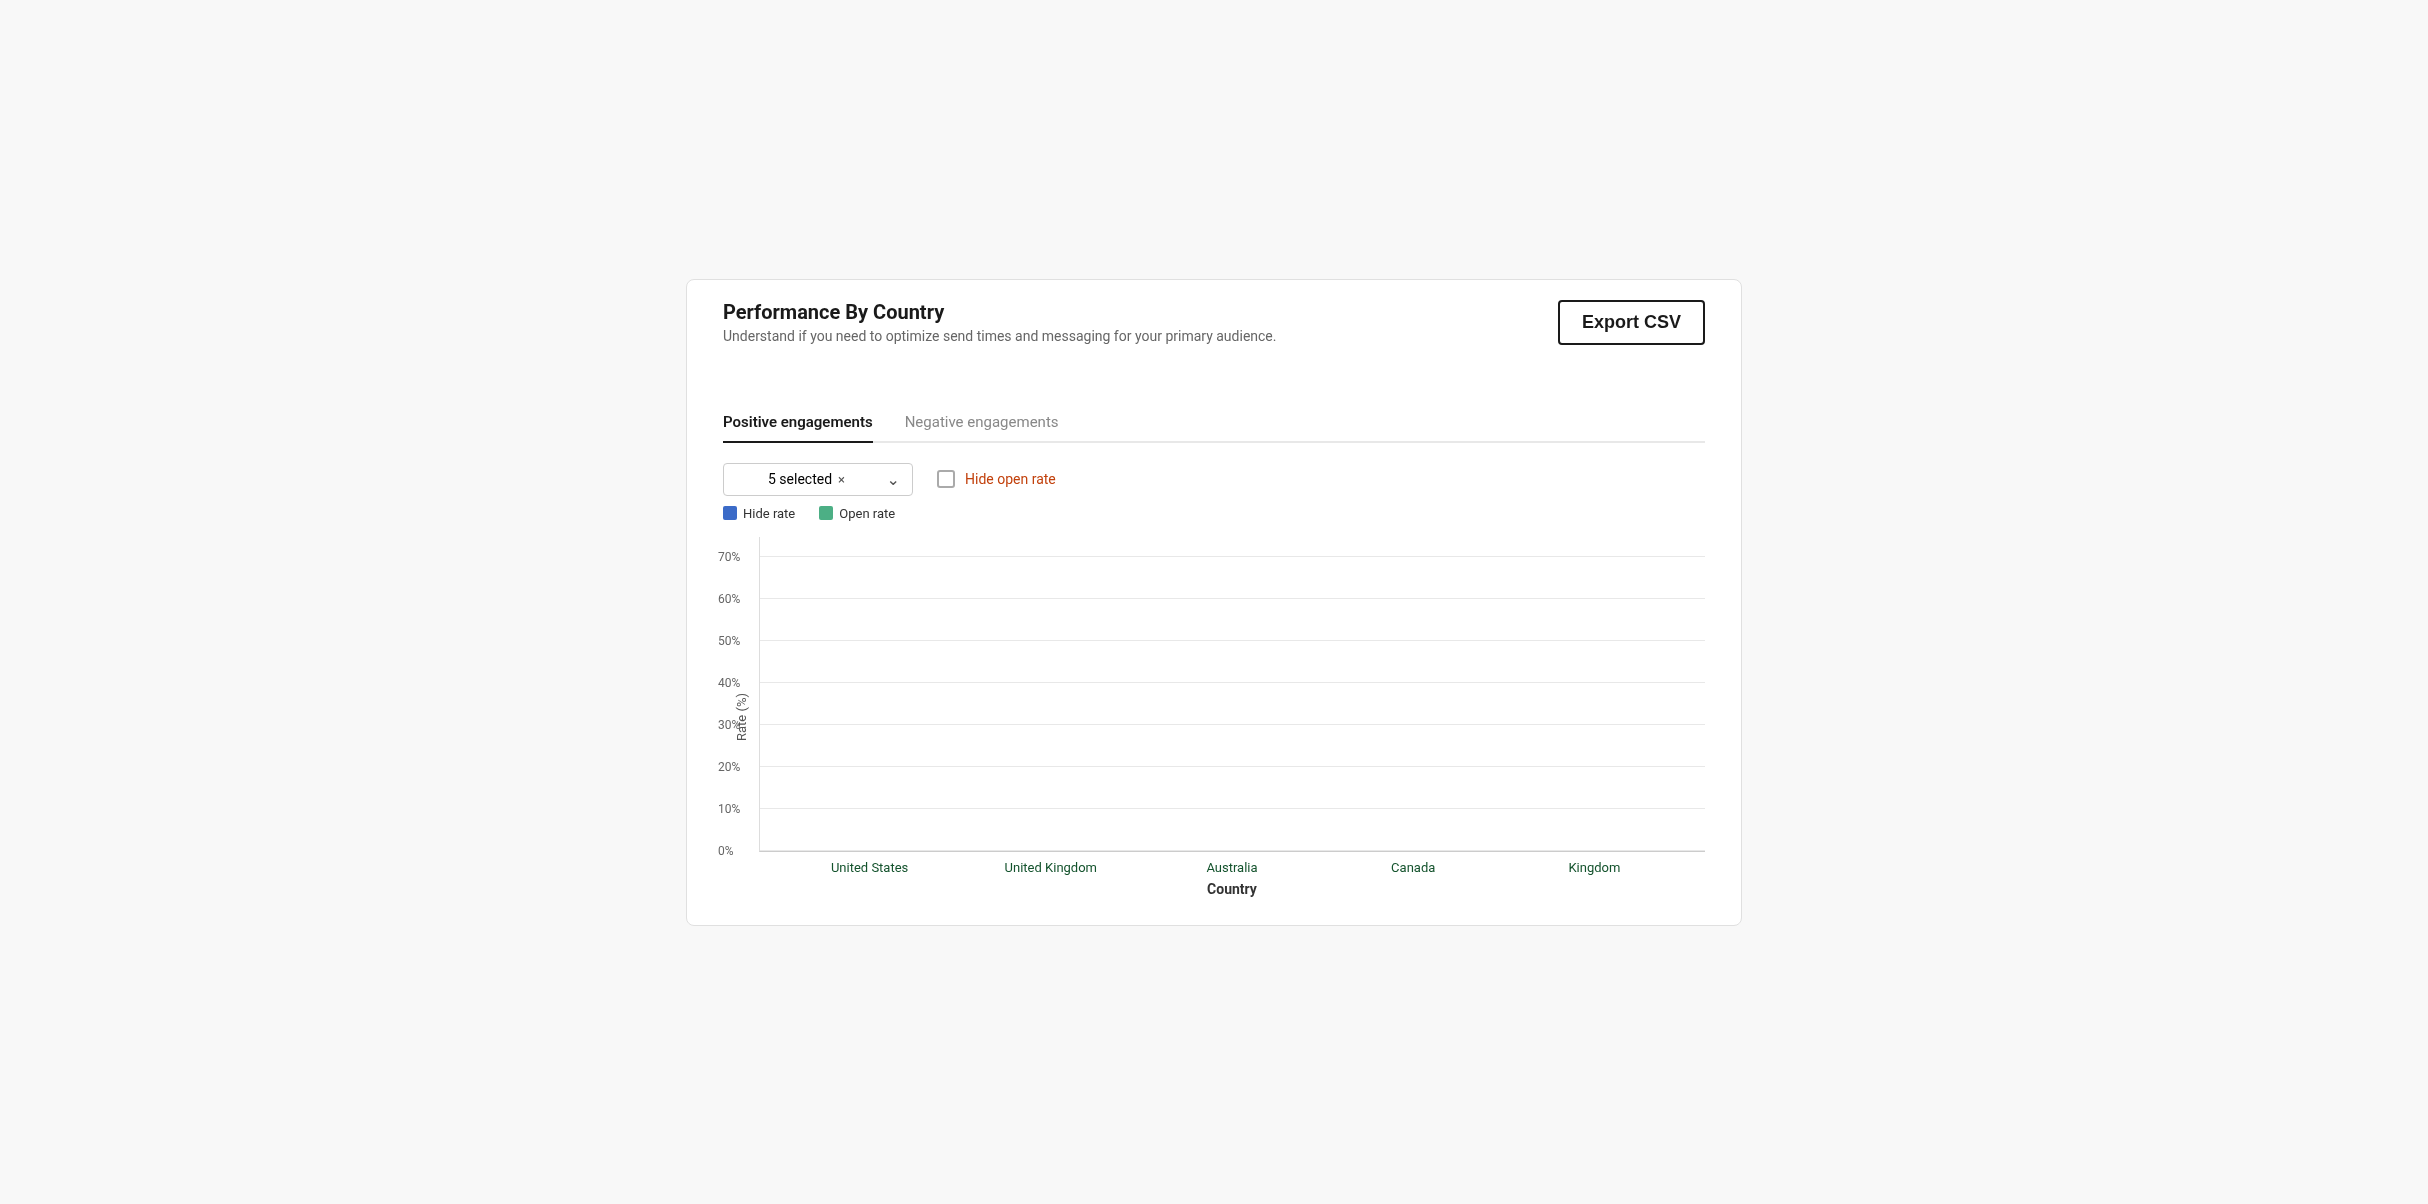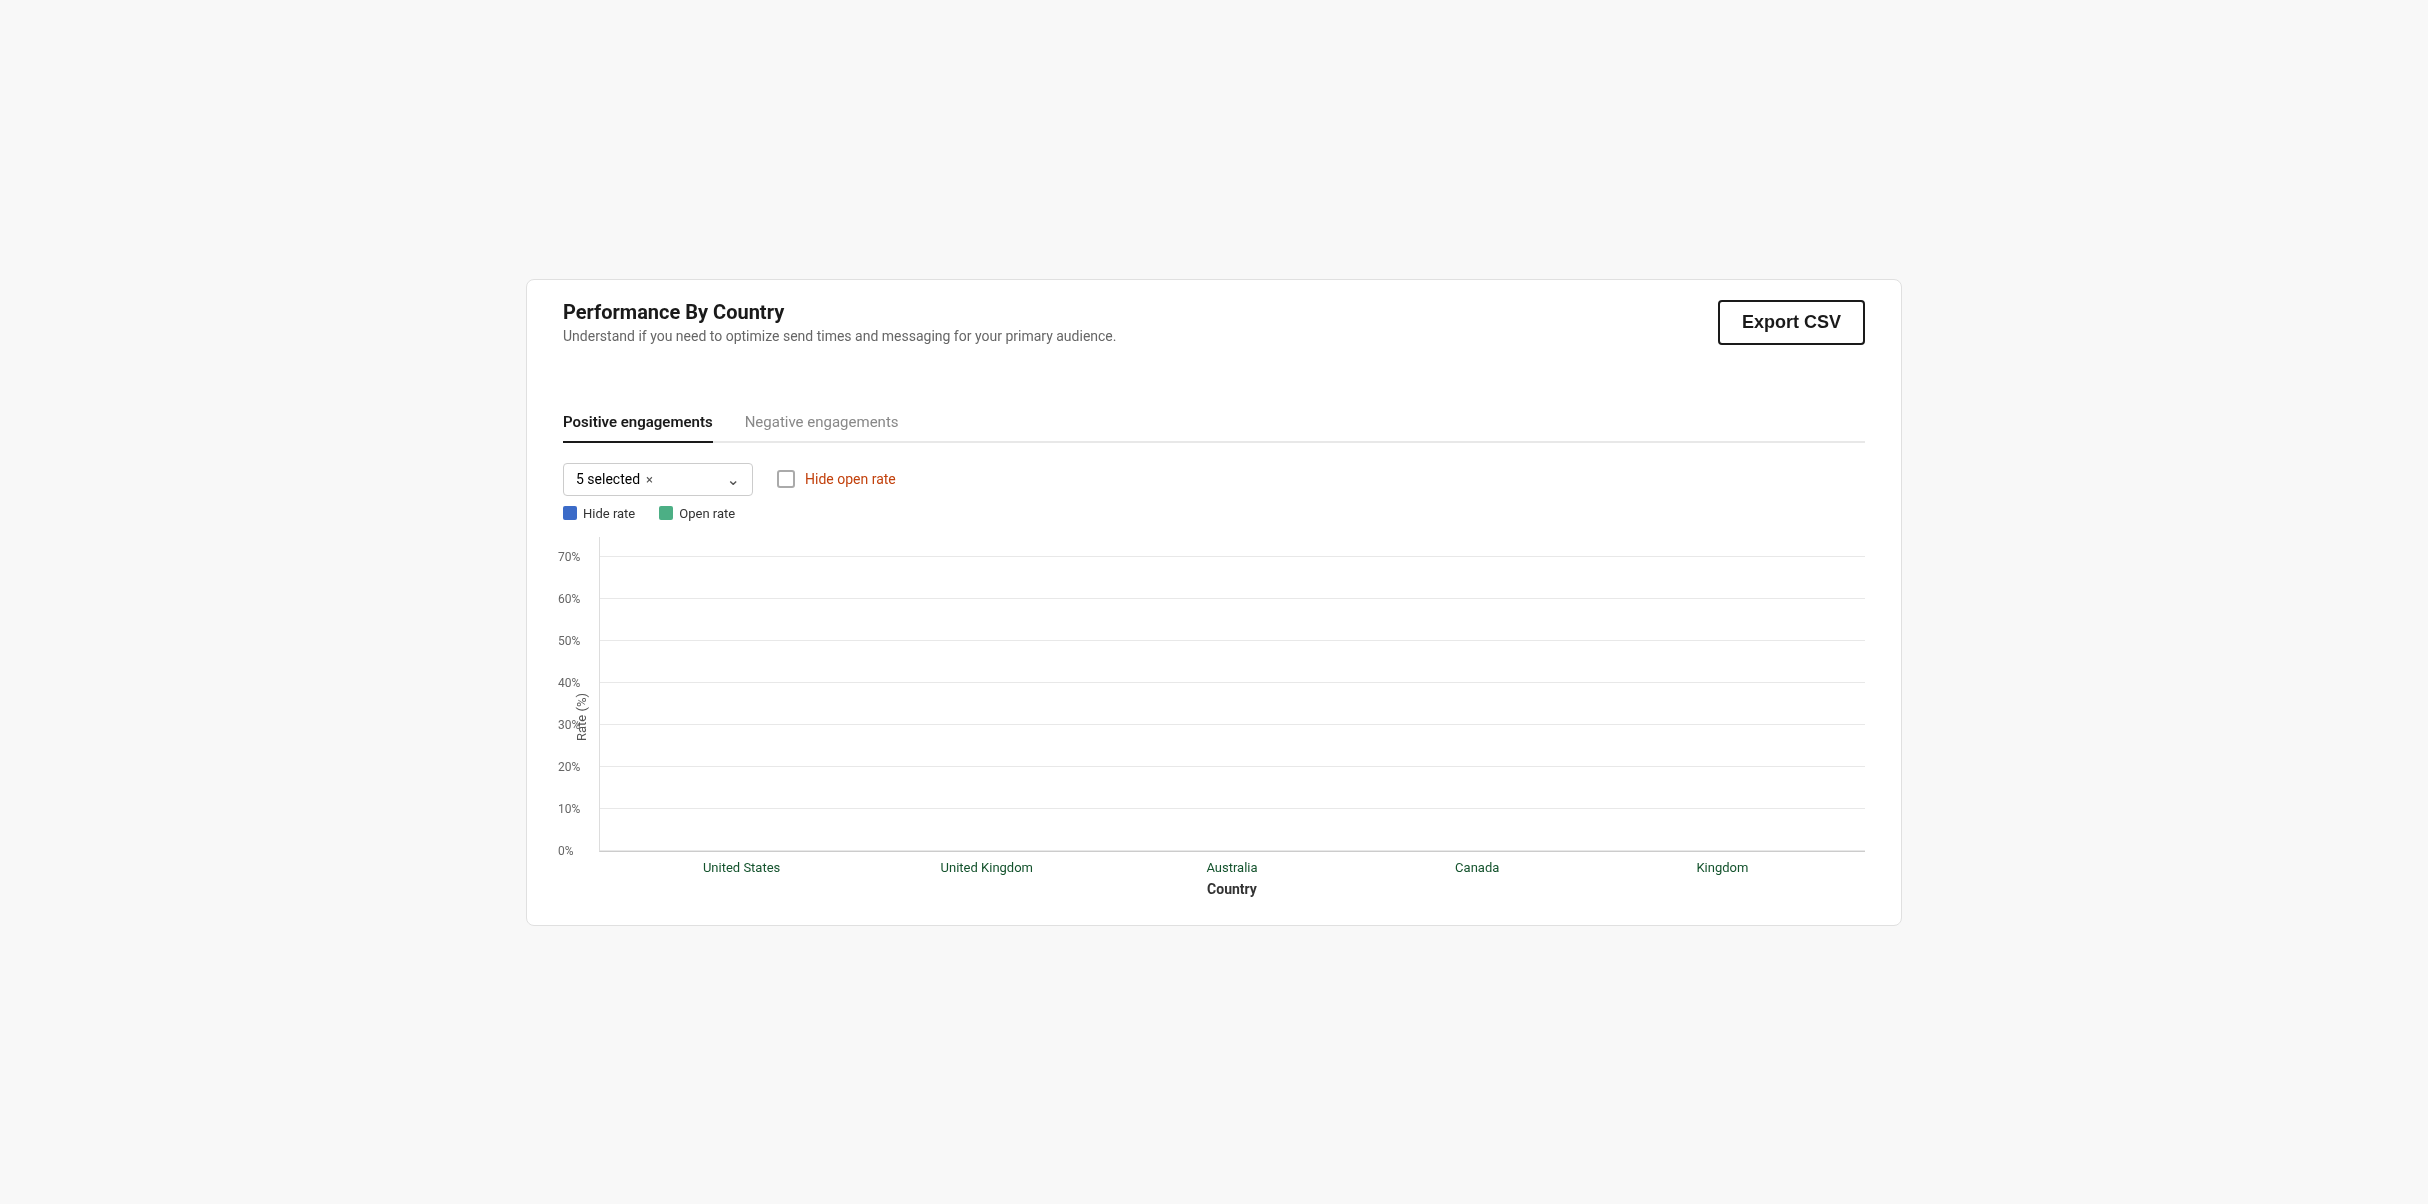--- a/index.html
+++ b/index.html
@@ -9,21 +9,21 @@
       display: flex;
       align-items: center;
       justify-content: center;
       min-height: 100vh;
     }
     .card {
       background: #fff;
       border: 1px solid #e0e0e0;
       border-radius: 8px;
       padding: 20px 36px 28px 36px;
-      width: 1376px;
+      width: 1056px;
       min-height: 602px;
       position: relative;
     }
     .header-row {
       display: flex;
       justify-content: space-between;
       align-items: flex-start;
     }
     .title-block {}
     .page-title {
@@ -93,20 +93,21 @@
       cursor: pointer;
       gap: 10px;
       background: #fff;
       min-width: 190px;
       justify-content: space-between;
     }
     .dropdown-select .selected-label {
       display: flex;
       align-items: center;
       gap: 6px;
+      margin-left: 32px;
     }
     .clear-x {
       font-size: 13px;
       color: #555;
       cursor: pointer;
     }
     .chevron-down {
       font-size: 16px;
       color: #555;
     }

